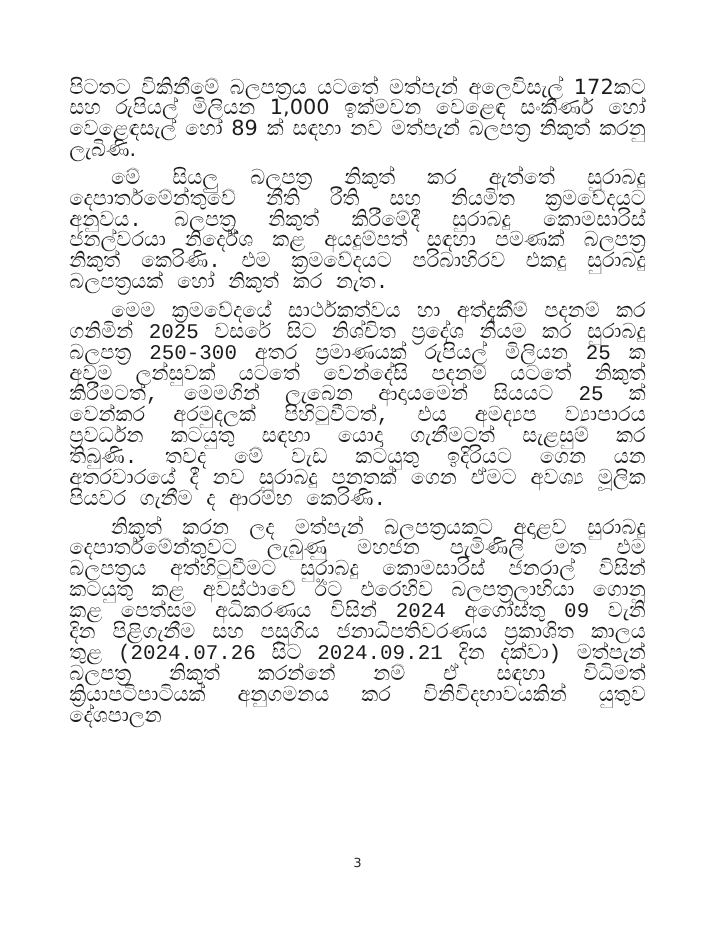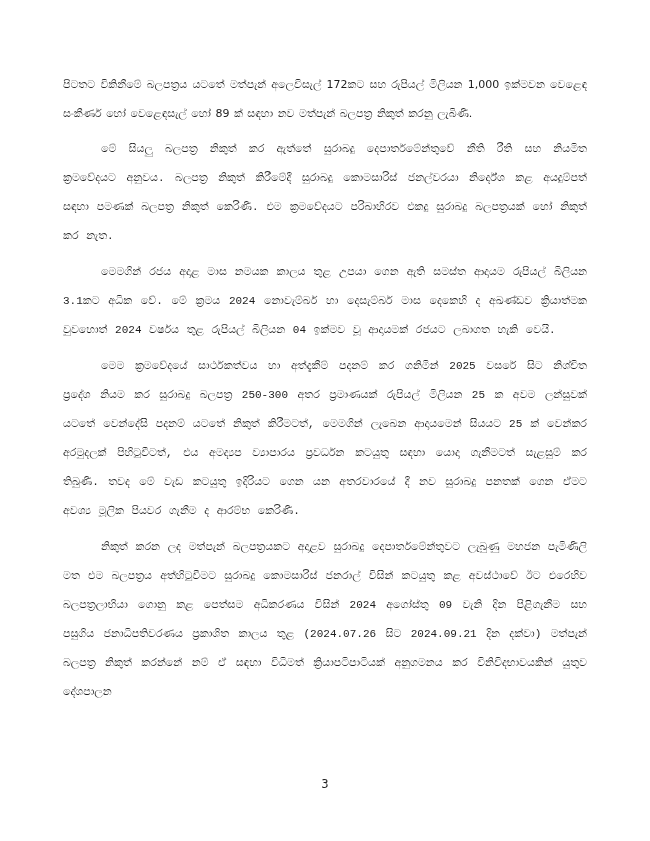--- a/index.html
+++ b/index.html
@@ -19,22 +19,22 @@
     box-sizing: border-box;
   }
   .content {
     position: absolute;
     top: 70px;
     left: 63px;
     width: 524px;
   }
   .para {
     margin: 0 0 7px 0;
-    font-size: 11px;
-    line-height: 29px;
+    font-size: 19px;
+    line-height: 19px;
     text-align: justify;
     word-spacing: 1px;
   }
   .para.indent {
     text-indent: 38px;
     font-family: Liberation Mono, monospace;
   }
   
   .para.continues {
     text-align-last: justify;
@@ -49,19 +49,18 @@
     color: #222222;
   }
 </style>
 </head>
 <body>
 
 <div class="page">
   <div class="content">
     <p class="para">පිටතට විකිනීමේ බලපත්‍රය යටතේ මත්පැන් අලෙවිසැල් 172කට සහ රුපියල් මිලියන 1,000 ඉක්මවන වෙළෙඳ සංකීර්ණ හෝ වෙළෙඳසැල් හෝ 89 ක් සඳහා නව මත්පැන් බලපත්‍ර නිකුත් කරනු ලැබිණි.</p>
     <p class="para indent">මේ සියලු බලපත්‍ර නිකුත් කර ඇත්තේ සුරාබදු දෙපාර්තමේන්තුවේ නීති රීති සහ නියමිත ක්‍රමවේදයට අනුවය. බලපත්‍ර නිකුත් කිරීමේදී සුරාබදු කොමසාරිස් ජනල්වරයා නිර්දේශ කළ අයදුම්පත් සඳහා පමණක් බලපත්‍ර නිකුත් කෙරිණි. එම ක්‍රමවේදයට පරිබාහිරව එකදු සුරාබදු බලපත්‍රයක් හෝ නිකුත් කර නැත.</p>
-    <p class="para indent">මෙමගින් රජය අදාළ මාස නමයක කාලය තුළ උපයා ගෙන ඇති සමස්ත ආදායම රුපියල් බිලියන 3.1කට අධික වේ. මේ ක්‍රමය 2024 නොවැම්බර් හා දෙසැම්බර් මාස දෙකෙහි ද අඛණ්ඩව ක්‍රියාත්මක වුවහොත් 2024 වර්ෂය තුළ රුපියල් බිලියන 04 ඉක්මව වූ ආදායමක් රජයට ලබාගත හැකි වෙයි.</p>
     <p class="para indent">මෙම ක්‍රමවේදයේ සාර්ථකත්වය හා අත්දැකීම් පදනම් කර ගනිමින් 2025 වසරේ සිට නිශ්චිත ප්‍රදේශ නියම කර සුරාබදු බලපත්‍ර 250-300 අතර ප්‍රමාණයක් රුපියල් මිලියන 25 ක අවම ලන්සුවක් යටතේ වෙන්දේසි පදනම් යටතේ නිකුත් කිරීමටත්, මෙමගින් ලැබෙන ආදායමෙන් සියයට 25 ක් වෙන්කර අරමුදලක් පිහිටුවීටත්, එය අමද්‍යප ව්‍යාපාරය ප්‍රවර්ධන කටයුතු සඳහා යොදා ගැනීමටත් සැළසුම් කර තිබුණි. තවද මේ වැඩ කටයුතු ඉදිරියට ගෙන යන අතරවාරයේ දී නව සුරාබදු පනතක් ගෙන ඒමට අවශ්‍ය මූලික පියවර ගැනීම ද ආරම්භ කෙරිණි.</p>
     <p class="para indent continues">නිකුත් කරන ලද මත්පැන් බලපත්‍රයකට අදාළව සුරාබදු දෙපාර්තමේන්තුවට ලැබුණු මහජන පැමිණිලි මත එම බලපත්‍රය අත්හිටුවීමට සුරාබදු කොමසාරිස් ජනරාල් විසින් කටයුතු කළ අවස්ථාවේ ඊට එරෙහිව බලපත්‍රලාභියා ගොනු කළ පෙත්සම අධිකරණය විසින් 2024 අගෝස්තු 09 වැනි දින පිළිගැනීම සහ පසුගිය ජනාධිපතිවරණය ප්‍රකාශිත කාලය තුළ (2024.07.26 සිට 2024.09.21 දින දක්වා) මත්පැන් බලපත්‍ර නිකුත් කරන්නේ නම් ඒ සඳහා විධිමත් ක්‍රියාපටිපාටියක් අනුගමනය කර විනිවිදභාවයකින් යුතුව දේශපාලන</p>
   </div>
 
   <div class="footer">3</div>
 </div>
 
 </body></html>

